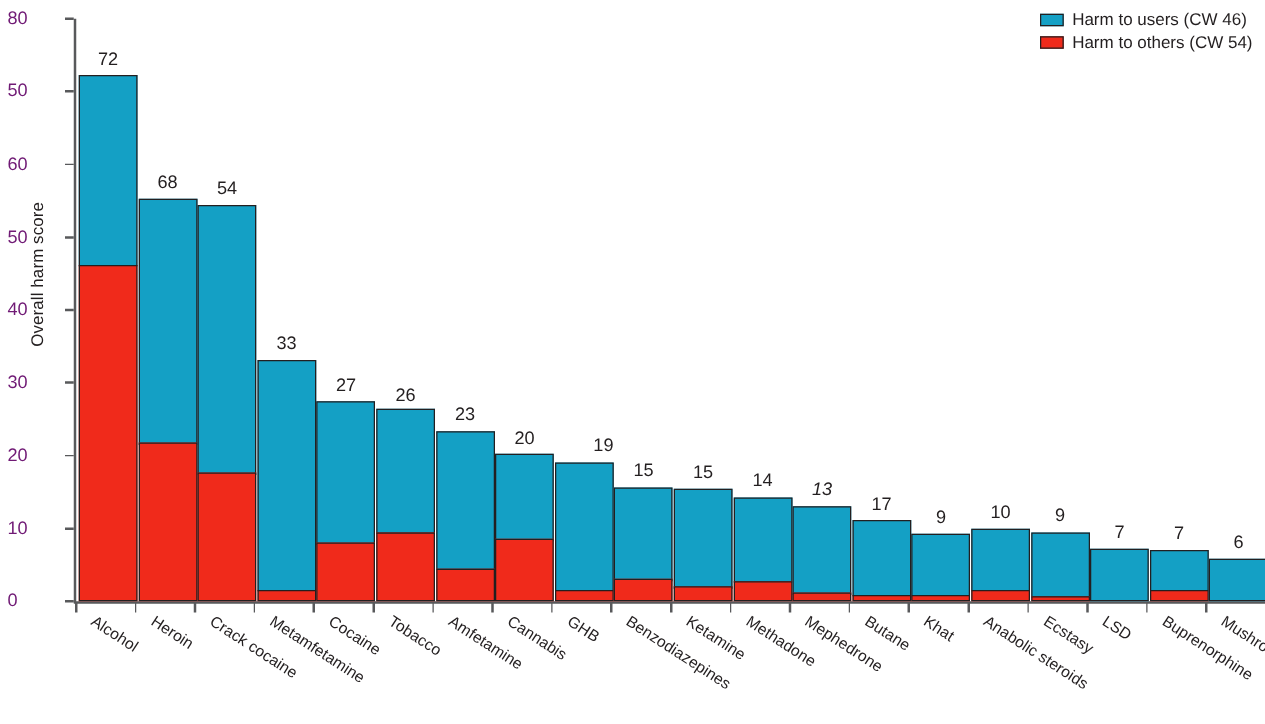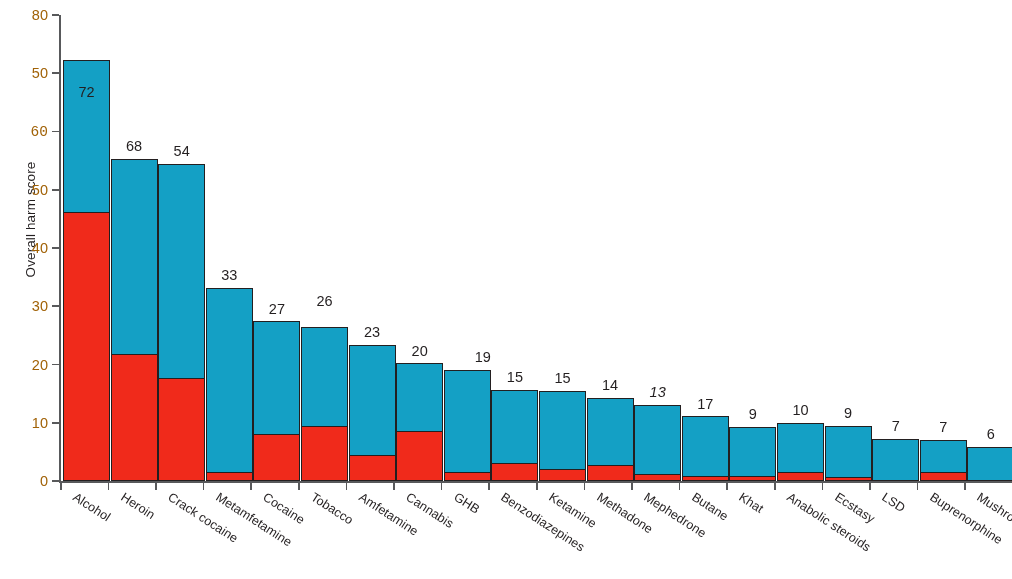--- a/index.html
+++ b/index.html
@@ -42,23 +42,23 @@
   }
   .y-tick {
     position: absolute;
     width: 7px;
     height: 1.6px;
     background: #58595b;
   }
   .y-tick-label {
     position: absolute;
     right: 0;
-    text-align: right;
+    text-align: left;
     font-size: 14.5px;
-    color: #a16207;
+    color: #701a75;
     line-height: 1;
     white-space: nowrap;
   }
 
   
   .x-axis-line {
     position: absolute;
     background: #58595b;
   }
   .x-tick {
@@ -142,21 +142,21 @@
       <div class="y-tick-label" style="left: 6px; width: 42px; top: 415.75px;">10</div>
       <div class="y-tick" style="left: 52px; top: 363.7px;"></div>
       <div class="y-tick-label" style="left: 6px; width: 42px; top: 357.5px;">20</div>
       <div class="y-tick" style="left: 52px; top: 305.45px;"></div>
       <div class="y-tick-label" style="left: 6px; width: 42px; top: 299.25px;">30</div>
       <div class="y-tick" style="left: 52px; top: 247.2px;"></div>
       <div class="y-tick-label" style="left: 6px; width: 42px; top: 241px;">40</div>
       <div class="y-tick" style="left: 52px; top: 188.95px;"></div>
       <div class="y-tick-label" style="left: 6px; width: 42px; top: 182.75px;">50</div>
       <div class="y-tick" style="left: 52px; top: 130.7px;"></div>
-      <div class="y-tick-label" style="left: 6px; width: 42px; top: 124.5px; font-family: Liberation Mono, monospace;">60</div>
+      <div class="y-tick-label" style="left: 6px; width: 42px; top: 124.5px;">60</div>
       <div class="y-tick" style="left: 52px; top: 72.45px;"></div>
       <div class="y-tick-label" style="left: 6px; width: 42px; top: 66.25px;">50</div>
       <div class="y-tick" style="left: 52px; top: 14.2px;"></div>
       <div class="y-tick-label" style="left: 6px; width: 42px; top: 8px;">80</div>
       <div class="x-axis-line" style="left: 59px; top: 481px; width: 962px; height: 1.6px;"></div>
       <div class="x-tick" style="left: 60px; top: 482px;"></div>
       <div class="x-tick" style="left: 107.6px; top: 482px;"></div>
       <div class="x-tick" style="left: 155.2px; top: 482px;"></div>
       <div class="x-tick" style="left: 202.8px; top: 482px;"></div>
       <div class="x-tick" style="left: 250.4px; top: 482px;"></div>
@@ -174,21 +174,21 @@
       <div class="x-tick" style="left: 821.6px; top: 482px;"></div>
       <div class="x-tick" style="left: 869.2px; top: 482px;"></div>
       <div class="x-tick" style="left: 916.8px; top: 482px;"></div>
       <div class="x-tick" style="left: 964.4px; top: 482px;"></div>
     </div>
   <div id="bars-layer">
       <div class="bar-group" style="left: 63px; top: 15px; width: 47px; height: 466px;">
         <div class="seg seg-users" style="width: 47px; height: 152.75px; bottom: 267.95px; top: auto;"></div>
         <div class="seg seg-others" style="width: 47px; height: 269.25px; bottom: 0px; top: auto;"></div>
       </div>
-      <div class="bar-value" style="left: 63px; width: 47px; top: 40.6px; position: absolute; margin-top: 44px;">72</div>
+      <div class="bar-value" style="left: 63px; width: 47px; top: 40.6px; position: absolute;">72</div>
       <div class="bar-group" style="left: 110.6px; top: 15px; width: 47px; height: 466px;">
         <div class="seg seg-users" style="width: 47px; height: 197.02px; bottom: 125.237px; top: auto;"></div>
         <div class="seg seg-others" style="width: 47px; height: 126.537px; bottom: 0px; top: auto;"></div>
       </div>
       <div class="bar-value" style="left: 110.6px; width: 47px; top: 139.042px; position: absolute;">68</div>
       <div class="bar-group" style="left: 158.2px; top: 15px; width: 47px; height: 466px;">
         <div class="seg seg-users" style="width: 47px; height: 215.66px; bottom: 101.355px; top: auto;"></div>
         <div class="seg seg-others" style="width: 47px; height: 102.655px; bottom: 0px; top: auto;"></div>
       </div>
       <div class="bar-value" style="left: 158.2px; width: 47px; top: 144.285px; position: absolute;">54</div>
@@ -199,21 +199,21 @@
       <div class="bar-value" style="left: 205.8px; width: 47px; top: 267.775px; position: absolute;">33</div>
       <div class="bar-group" style="left: 253.4px; top: 15px; width: 47px; height: 466px;">
         <div class="seg seg-users" style="width: 47px; height: 114.305px; bottom: 45.435px; top: auto;"></div>
         <div class="seg seg-others" style="width: 47px; height: 46.735px; bottom: 0px; top: auto;"></div>
       </div>
       <div class="bar-value" style="left: 253.4px; width: 47px; top: 301.56px; position: absolute;">27</div>
       <div class="bar-group" style="left: 301px; top: 15px; width: 47px; height: 466px;">
         <div class="seg seg-users" style="width: 47px; height: 100.325px; bottom: 54.1725px; top: auto;"></div>
         <div class="seg seg-others" style="width: 47px; height: 55.4725px; bottom: 0px; top: auto;"></div>
       </div>
-      <div class="bar-value" style="left: 301px; width: 47px; top: 294px; position: absolute; text-align: center;">26</div>
+      <div class="bar-value" style="left: 301px; width: 47px; top: 310px; position: absolute; text-align: center;">26</div>
       <div class="bar-group" style="left: 348.6px; top: 15px; width: 47px; height: 466px;">
         <div class="seg seg-users" style="width: 47px; height: 110.81px; bottom: 25.0475px; top: auto;"></div>
         <div class="seg seg-others" style="width: 47px; height: 26.3475px; bottom: 0px; top: auto;"></div>
       </div>
       <div class="bar-value" style="left: 348.6px; width: 47px; top: 325.442px; position: absolute;">23</div>
       <div class="bar-group" style="left: 396.2px; top: 15px; width: 47px; height: 466px;">
         <div class="seg seg-users" style="width: 47px; height: 69.4525px; bottom: 48.3475px; top: auto;"></div>
         <div class="seg seg-others" style="width: 47px; height: 49.6475px; bottom: 0px; top: auto;"></div>
       </div>
       <div class="bar-value" style="left: 396.2px; width: 47px; top: 343.5px; position: absolute;">20</div>
@@ -292,14 +292,24 @@
       <div class="x-tick-label" style="left: 649.24px; top: 490px;">Mephedrone</div>
       <div class="x-tick-label" style="left: 696.84px; top: 490px;">Butane</div>
       <div class="x-tick-label" style="left: 744.44px; top: 490px;">Khat</div>
       <div class="x-tick-label" style="left: 792.04px; top: 490px;">Anabolic steroids</div>
       <div class="x-tick-label" style="left: 839.64px; top: 490px;">Ecstasy</div>
       <div class="x-tick-label" style="left: 887.24px; top: 490px;">LSD</div>
       <div class="x-tick-label" style="left: 934.84px; top: 490px;">Buprenorphine</div>
       <div class="x-tick-label" style="left: 982.44px; top: 490px;">Mushrooms</div>
     </div>
 
+  <div id="legend">
+      <div class="legend-row">
+        <span class="legend-swatch users"></span>
+        <span class="legend-label">Harm to users (CW 46)</span>
+      </div>
+      <div class="legend-row">
+        <span class="legend-swatch others"></span>
+        <span class="legend-label">Harm to others (CW 54)</span>
+      </div>
+    </div>
 
 </div>
 
 </body></html>

